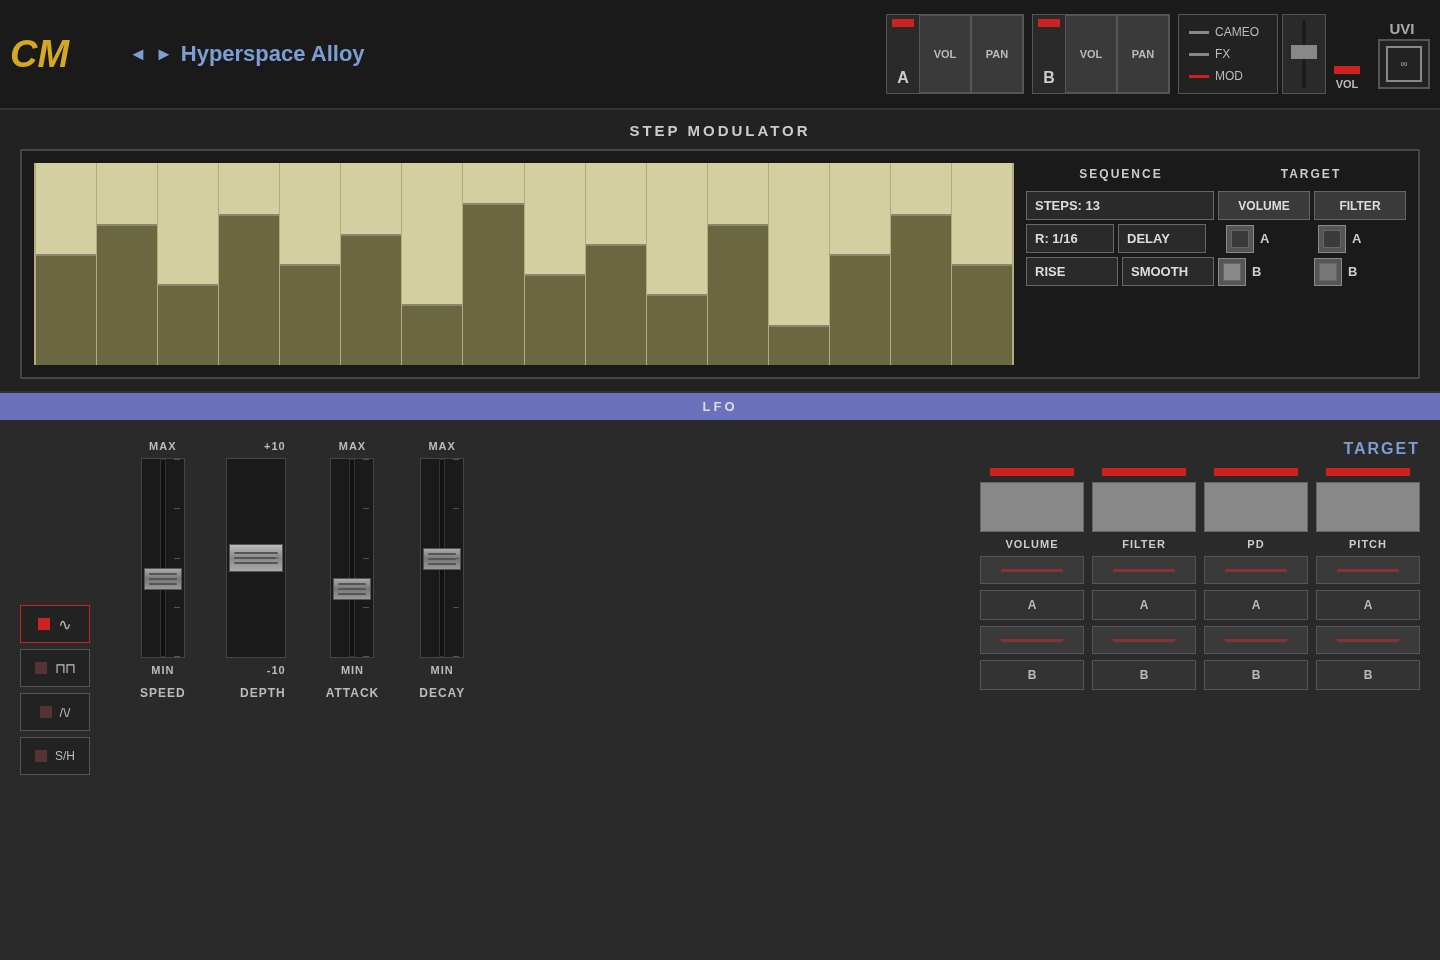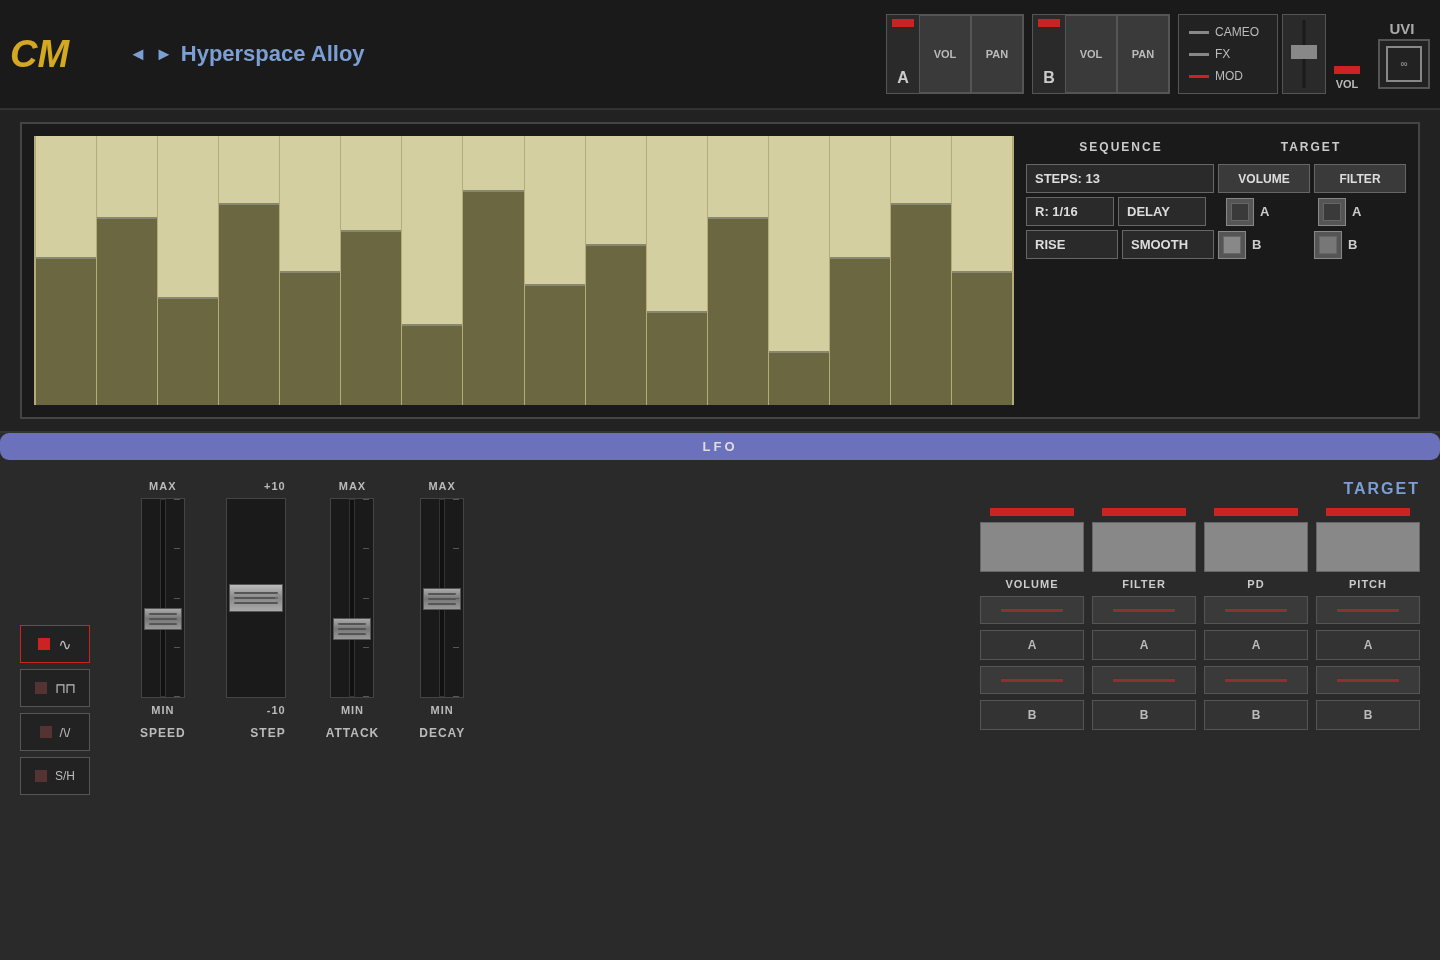--- a/index.html
+++ b/index.html
@@ -204,21 +204,21 @@
       letter-spacing: 3px;
       margin-bottom: 10px;
     }
 
     .step-mod-inner {
       background: #1a1a1a;
       border: 2px solid #444;
       padding: 12px;
       display: flex;
       gap: 12px;
-      height: 297px;
+      height: 230px;
     }
 
     
     .step-bars-container {
       flex: 1;
       background: #b5aa7a;
       position: relative;
       overflow: hidden;
       display: flex;
       align-items: flex-end;
@@ -326,21 +326,20 @@
     }
 
     .lfo-header {
       background: #6b72bb;
       text-align: center;
       padding: 6px;
       color: #ddd;
       font-size: 13px;
       font-weight: bold;
       letter-spacing: 3px;
-      border-radius: 9px;
     }
 
     .lfo-content {
       display: flex;
       flex: 1;
       padding: 20px;
       gap: 20px;
     }
 
     
@@ -665,20 +664,21 @@
       <div class="uvi-badge">
         <div class="uvi-inner">∞</div>
       </div>
     </div>
   </div>
 </div>
 
 <div class="main-content">
 
   <div class="step-modulator-section">
+    <div class="section-title">STEP MODULATOR</div>
 
     <div class="step-mod-inner">
 
       <div class="step-bars-container" id="step-bars">
           <div class="step-bar-wrapper">
             <div class="step-bar-top" style="height: 45%;"></div>
             <div class="step-bar-divider"></div>
             <div class="step-bar-bottom" style="flex: 1 1 0%;"></div>
           </div>
           <div class="step-bar-wrapper">
@@ -875,21 +875,21 @@
               <div class="slider-line"></div>
             </div>
           </div>
           <div style="position:absolute;right:4px;top:0;bottom:0;display:flex;flex-direction:column;justify-content:space-between;align-items:flex-end;">
             <span class="scale-label"></span>
             <span class="scale-label">0</span>
             <span class="scale-label"></span>
           </div>
         </div>
         <span class="slider-label-top">-10</span>
-        <span class="slider-name">STEP</span>
+        <span class="slider-name">DEPTH</span>
       </div>
 
       <div class="slider-group" style="margin-left:20px;">
         <span class="slider-label-top">MAX</span>
         <div class="vertical-slider-container">
           <div class="slider-track"></div>
           <div class="slider-thumb-v" style="top:60%;">
             <div class="slider-thumb-lines">
               <div class="slider-line"></div>
               <div class="slider-line"></div>

